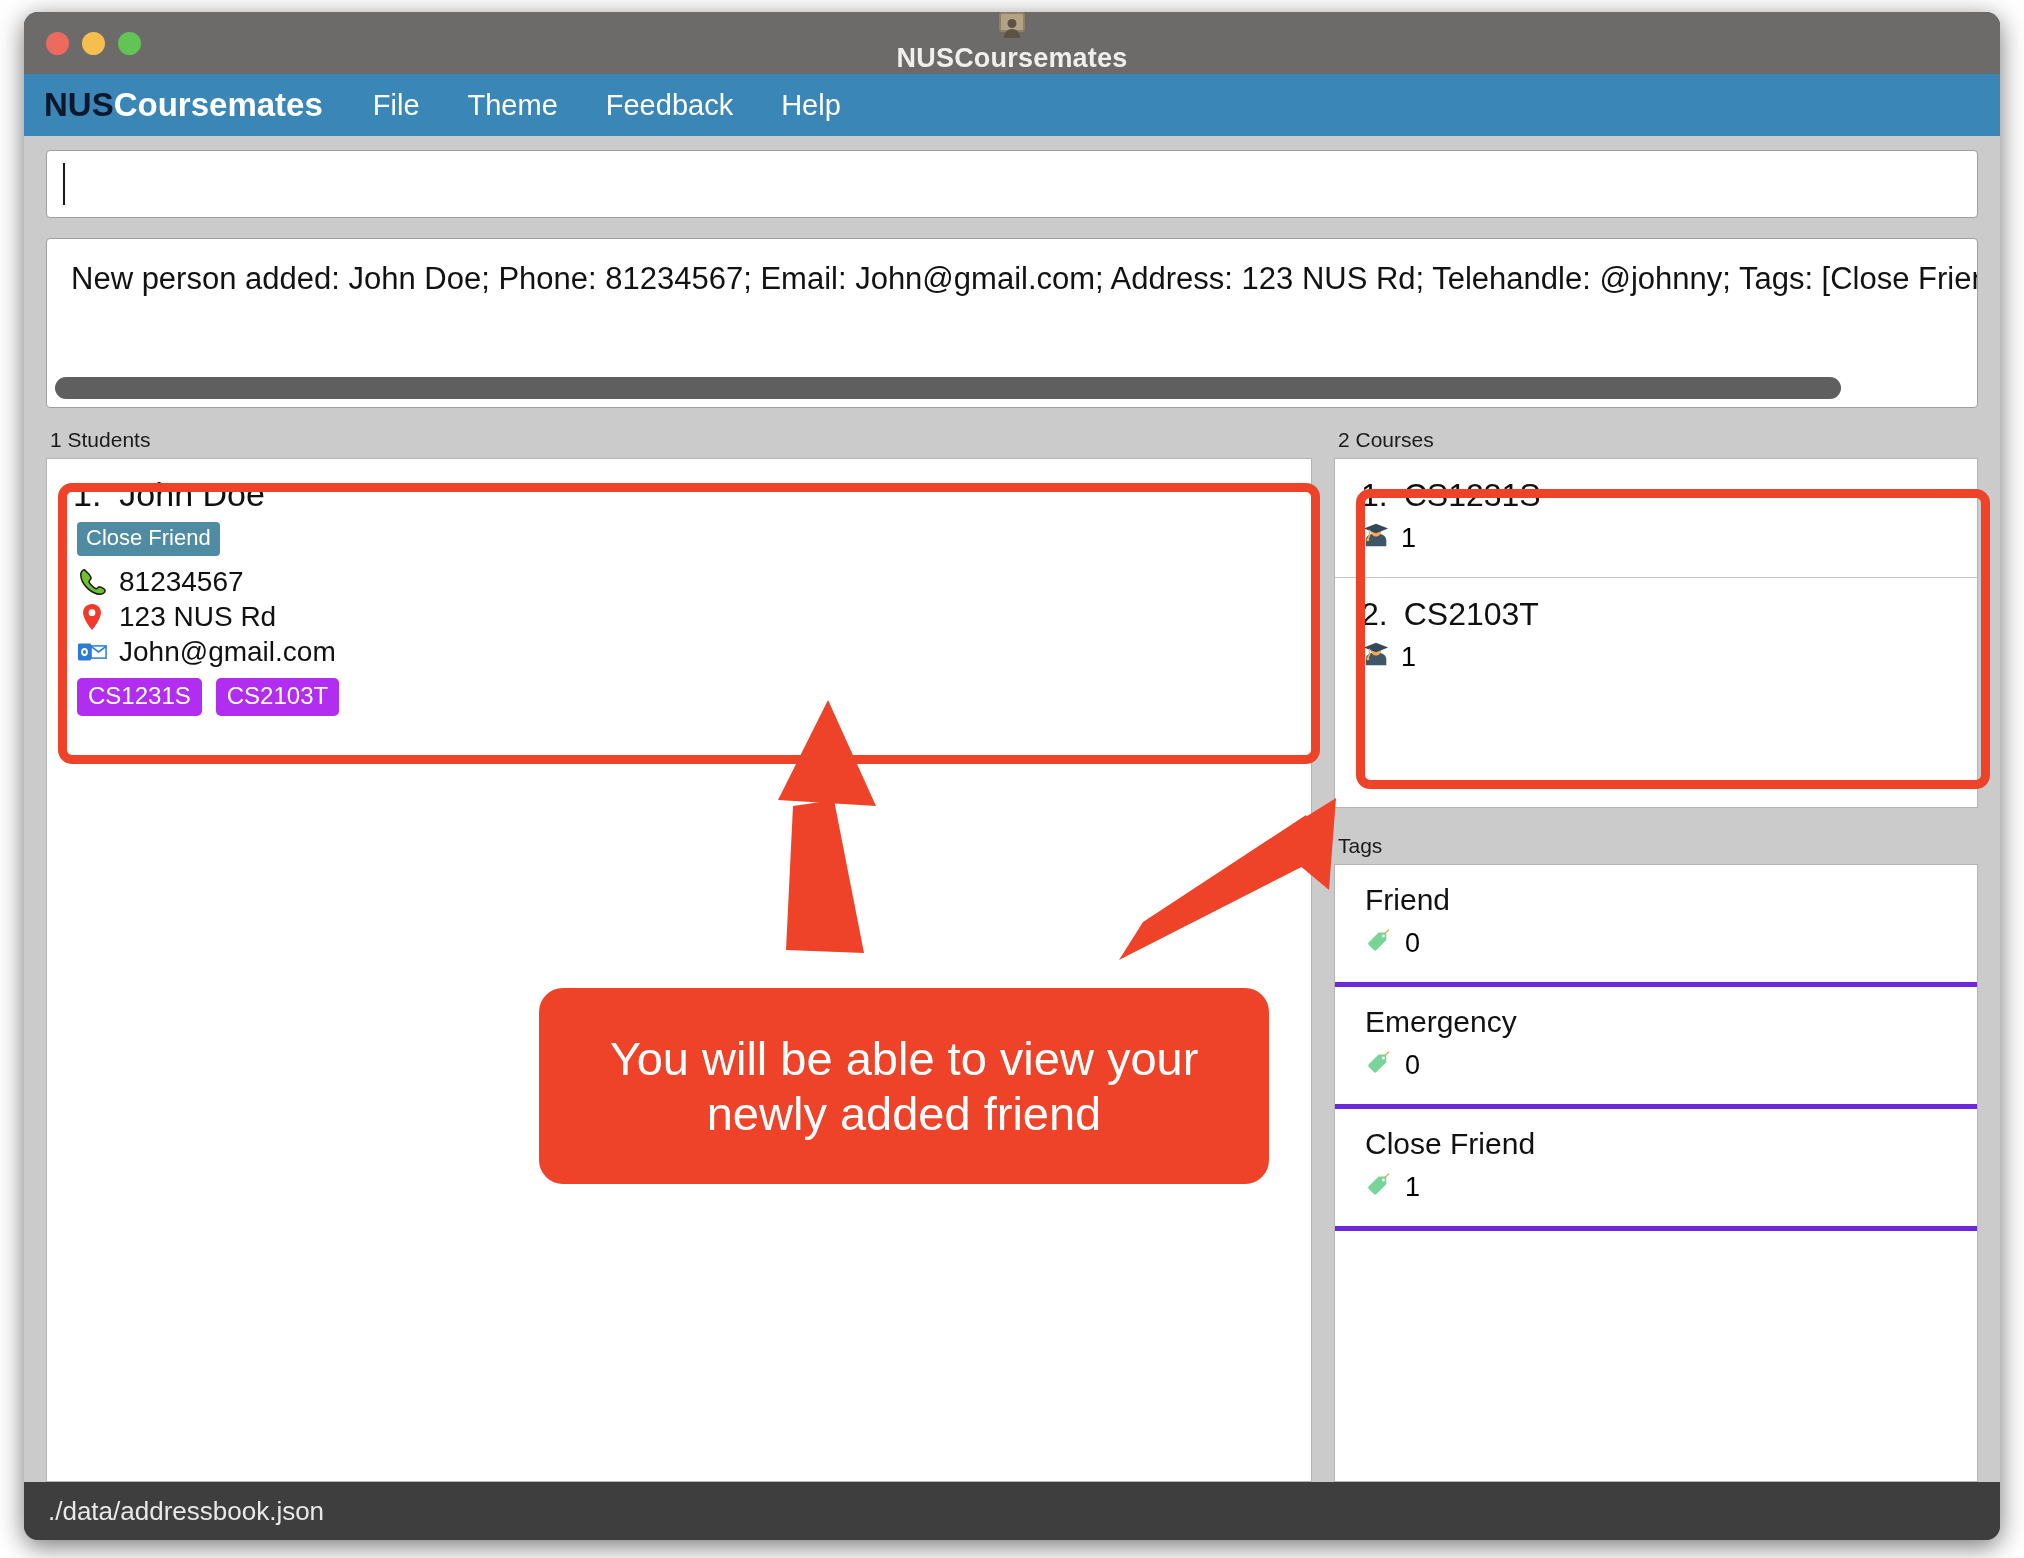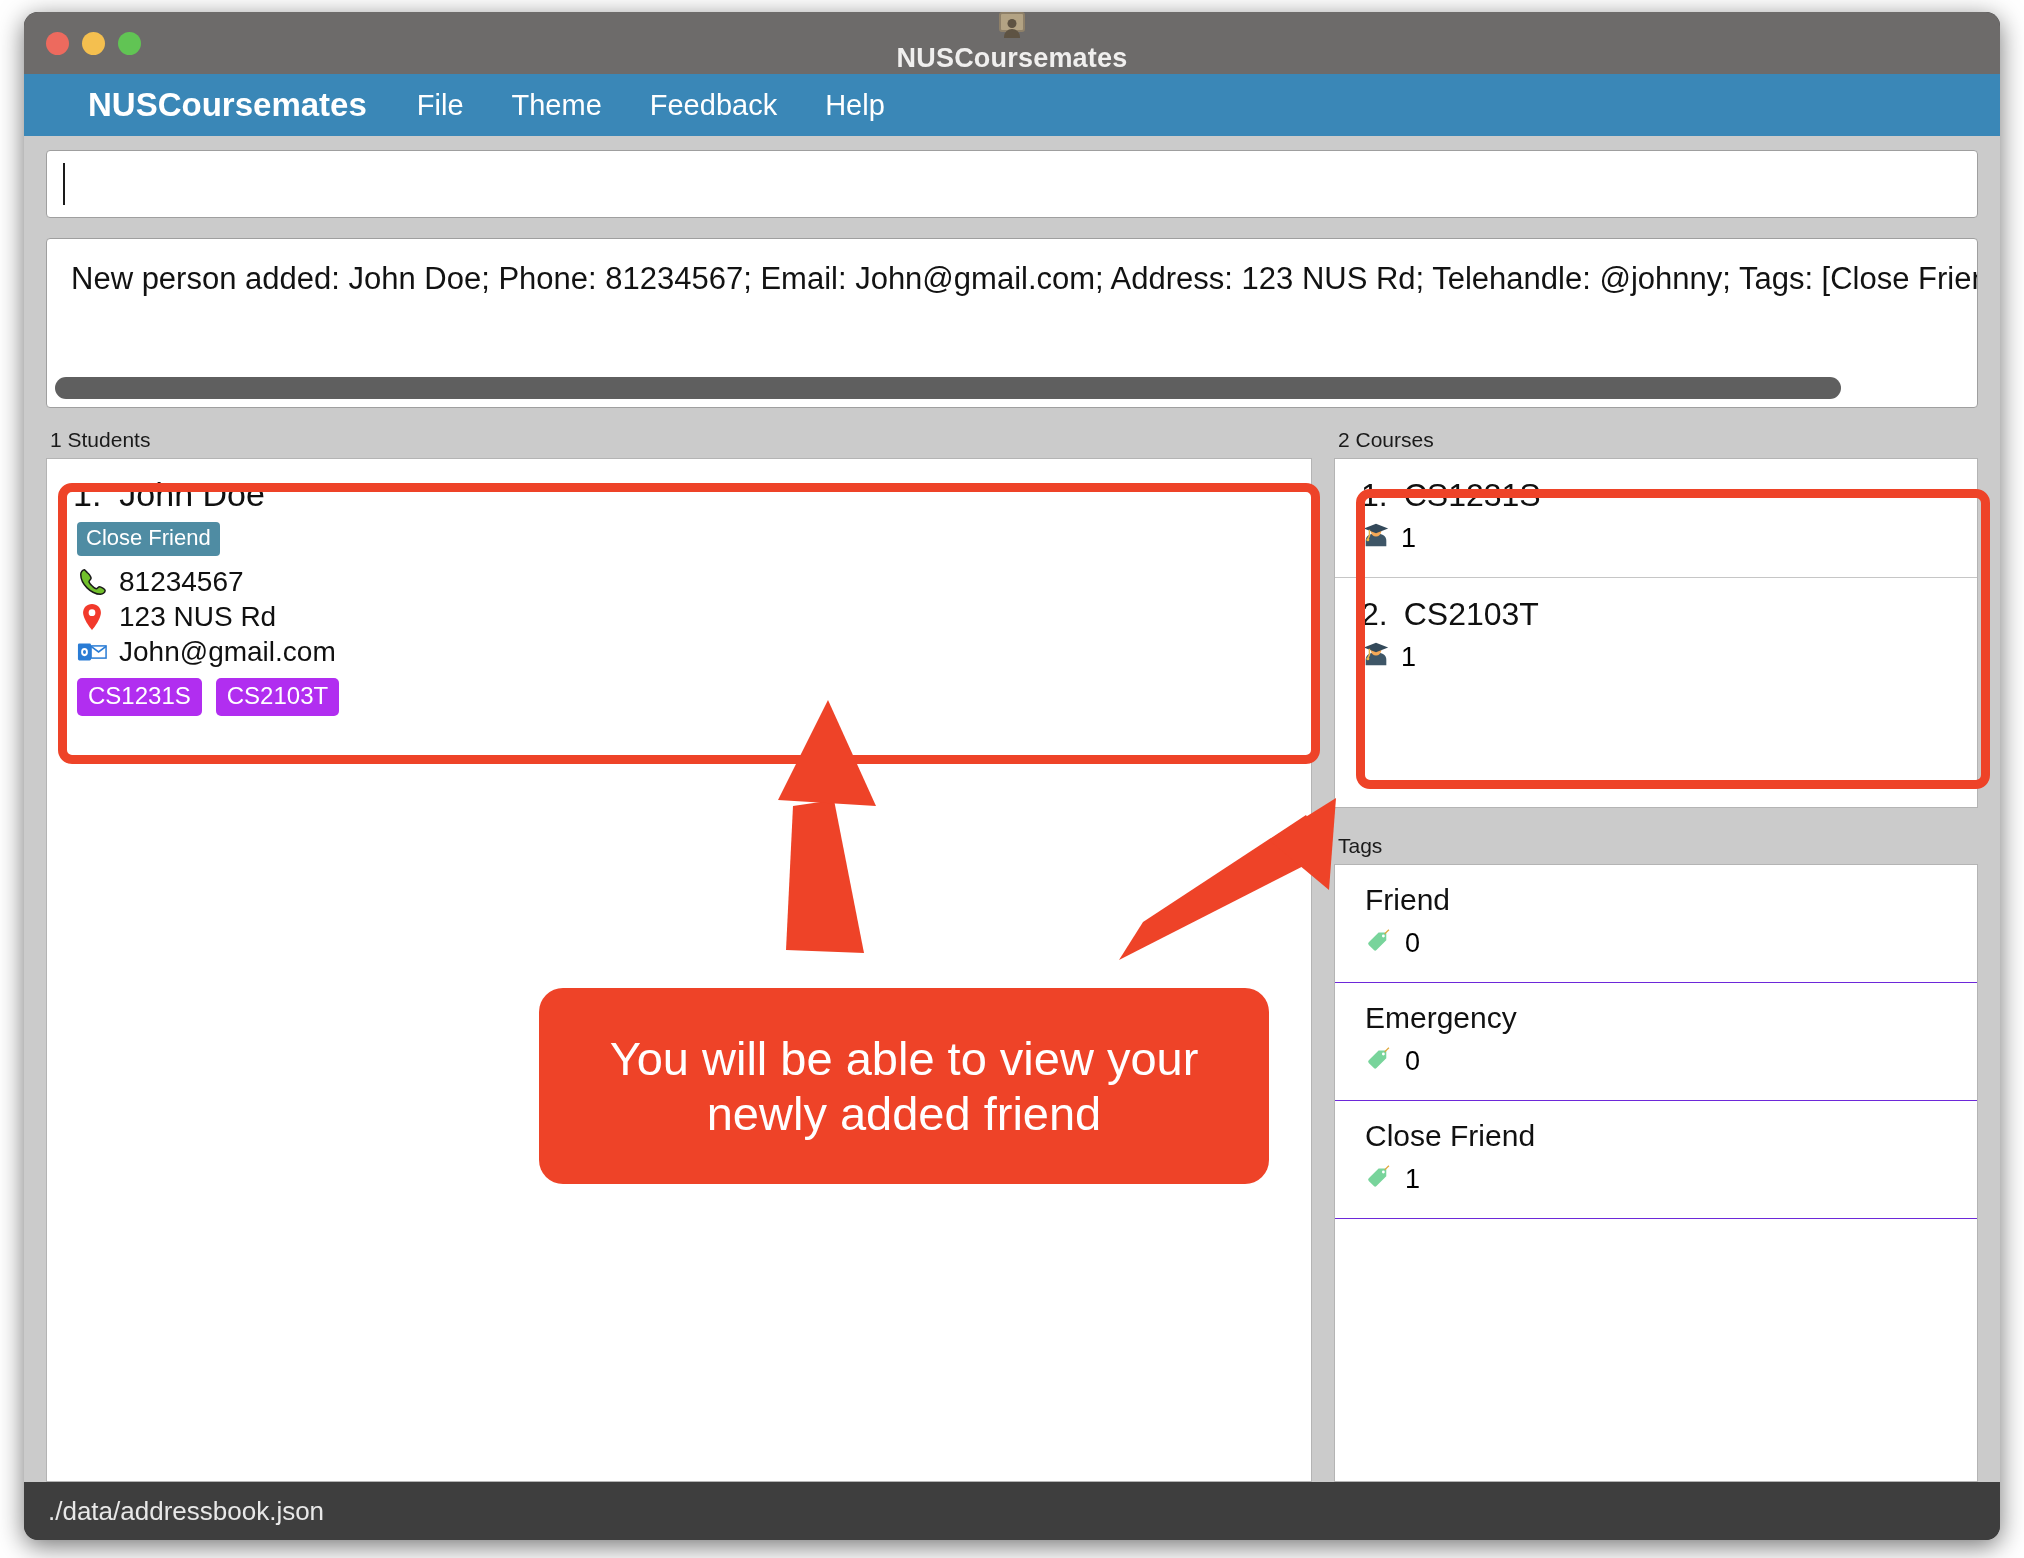--- a/index.html
+++ b/index.html
@@ -68,21 +68,21 @@
     background: #3a87b7;
     display: flex; align-items: center;
   }
   .brand {
     background: #3a87b7;
     padding: 0 26px 0 20px;
     height: 100%;
     display: flex; align-items: center;
     font-size: 33px; font-weight: bold;
   }
-  .brand .nus { color: #ffffff; margin-left: 44px; }
+  .brand .nus { color: #0f172a; }
   .brand .rest { color: #ffffff; }
   .menu-items { display: flex; align-items: center; gap: 0px; }
   .menu-item {
     color: #ffffff; font-size: 29px;
     padding: 6px 24px;
     cursor: default;
   }
 
   
   .body {
@@ -192,21 +192,21 @@
   .course-title {
     font-size: 32px; color: #101010;
     display: flex; gap: 16px; align-items: baseline;
     margin-bottom: 6px;
   }
   .count-row { display: flex; align-items: center; gap: 10px; font-size: 27px; }
 
   
   .tag-row {
     padding: 18px 30px 20px 30px;
-    border-bottom: 1px solid #6d28d9;
+    border-bottom: 5px solid #6d28d9;
   }
   .tag-name { font-size: 30px; color: #111; margin-bottom: 8px; }
 
   
   .statusbar {
     height: 58px;
     background: #3e3e3e;
     display: flex; align-items: center;
     padding-left: 24px;
     border-bottom-left-radius: 14px;

